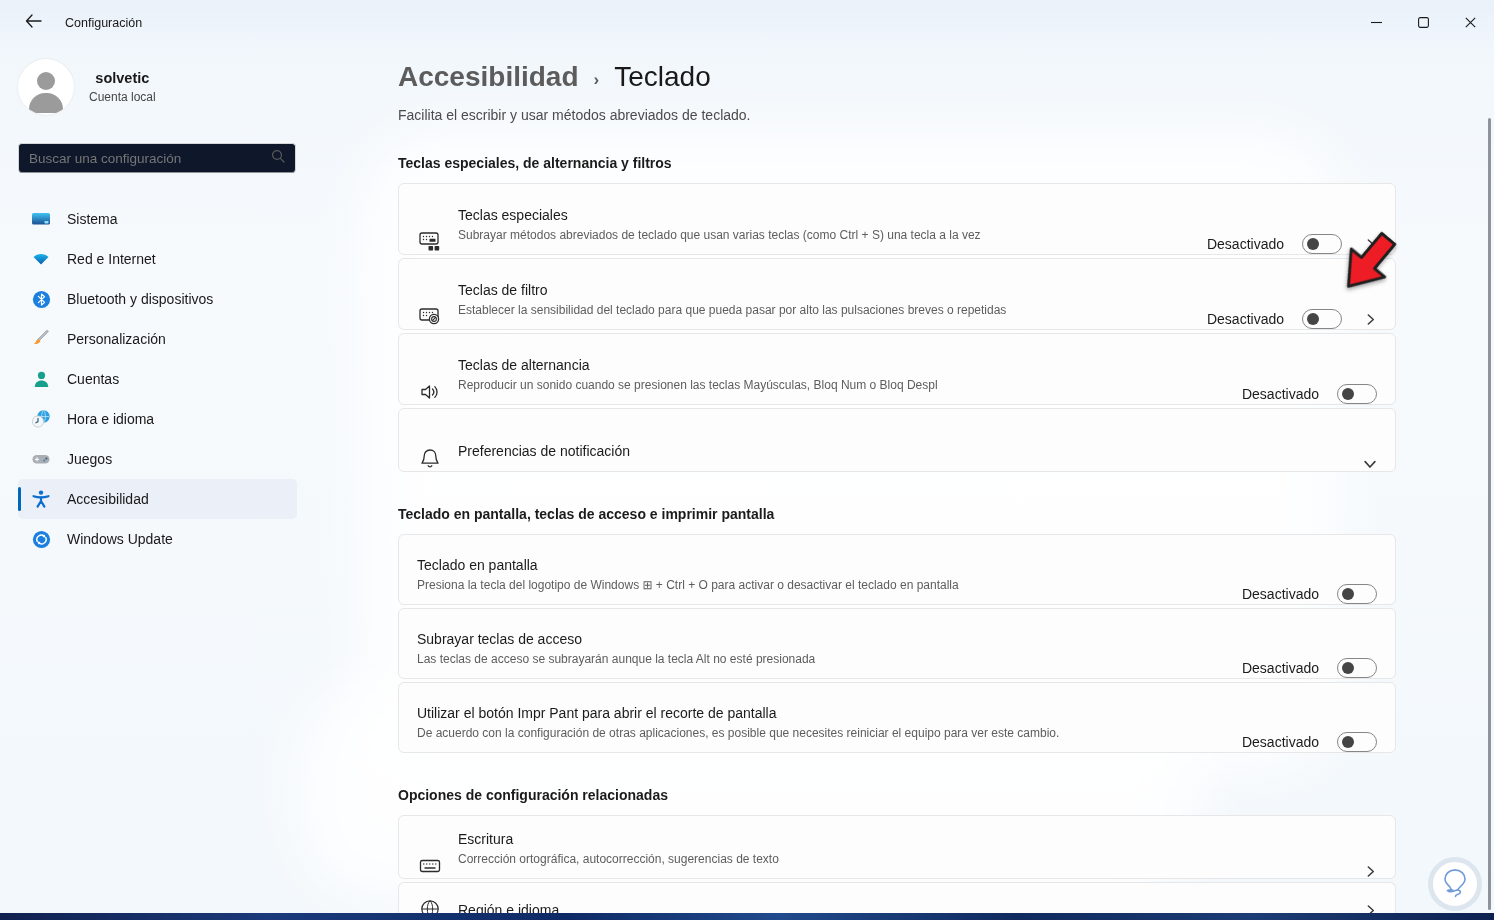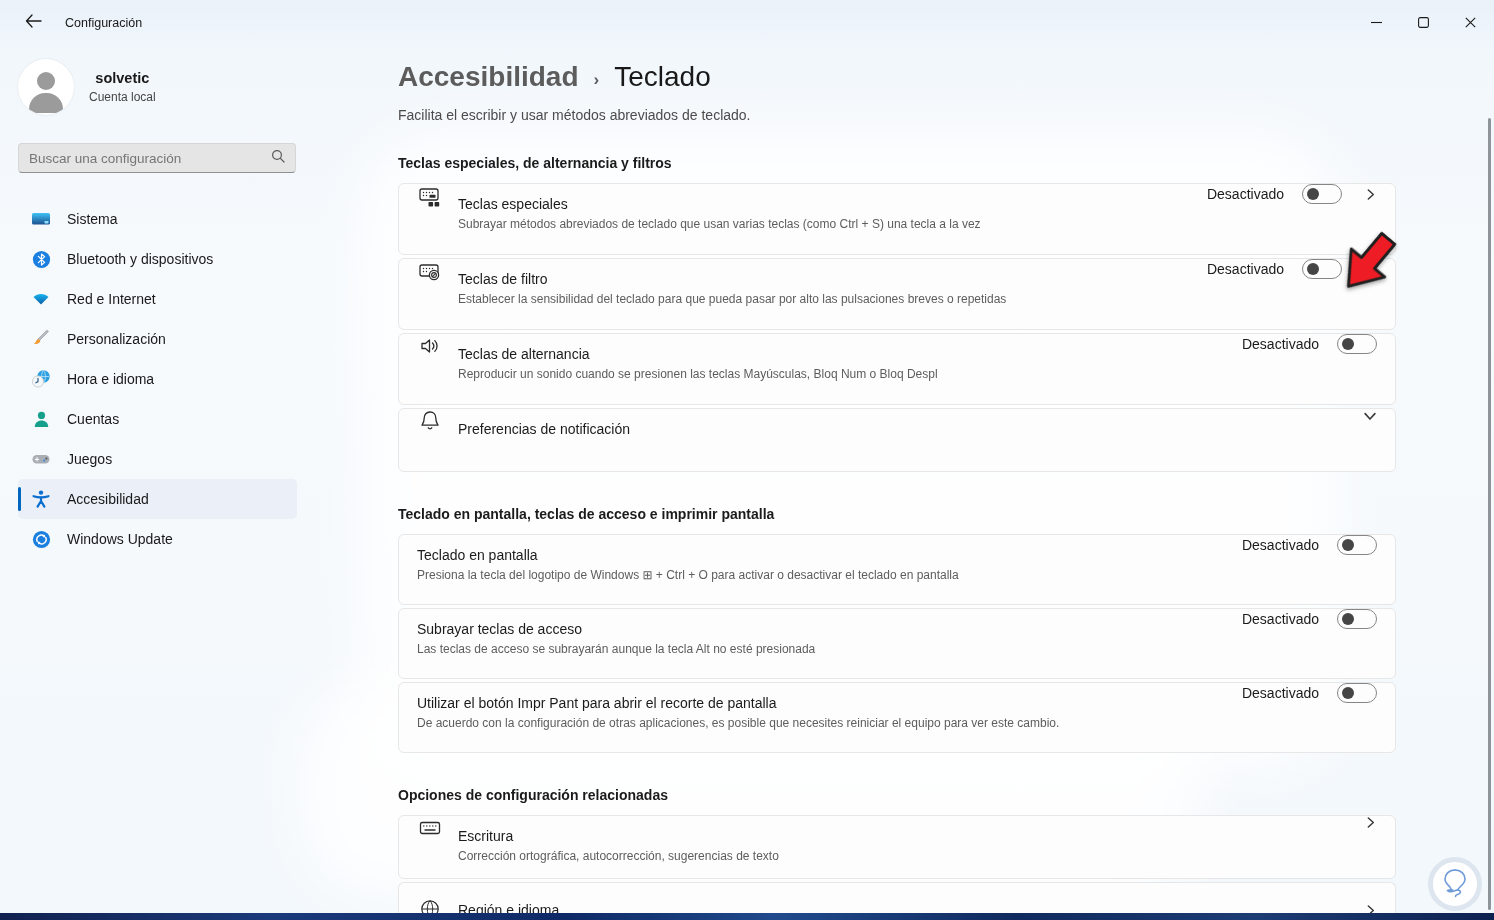--- a/index.html
+++ b/index.html
@@ -26,21 +26,21 @@
   .sidebar { width:380px; flex-shrink:0; padding-left:18px; }
 
   .profile { display:flex; align-items:center; margin-top:14px;text-align:center; }
   .avatar { width:56px; height:56px; border-radius:50%; background:#ffffff; position:relative; overflow:hidden; box-shadow:0 0 0 1px rgba(0,0,0,0.04); }
   .avatar .head { position:absolute; left:19px; top:13px; width:18px; height:18px; border-radius:50%; background:#9b9b9b; }
   .avatar .torso { position:absolute; left:11px; top:34px; width:34px; height:20px; border-radius:17px 17px 4px 4px; background:#9b9b9b; }
   .profile-info { margin-left:15px; }
   .profile-name { font-size:14.5px; font-weight:700; color:#191919; }
   .profile-type { font-size:12px; color:#454545; margin-top:4px; }
 
-  .searchbox { margin-top:28px; width:278px; height:30px; background:#e5e5e5; border:1px solid #d6d6d6; border-bottom:1px solid #8f8f8f; border-radius:4px; display:flex; align-items:center; padding:0 10px; }
+  .searchbox { margin-top:28px; width:278px; height:30px; background:#0f172a; border:1px solid #d6d6d6; border-bottom:1px solid #8f8f8f; border-radius:4px; display:flex; align-items:center; padding:0 10px; }
   .search-placeholder { flex:1; font-size:13.5px; color:#767676; }
 
   .nav { margin-top:26px; width:279px;text-align:right; }
   .nav-item { position:relative; height:40px; display:flex; align-items:center; padding-left:13px; border-radius:5px; font-size:14px; color:#191919; }
   .nav-item .nicon { width:20px; height:20px; margin-right:16px; display:flex; align-items:center; justify-content:center; }
   .nav-item.selected { background:#eaeff8; }
   .nav-item.selected::before { content:""; position:absolute; left:0; top:8px; width:3px; height:24px; border-radius:2px; background:#0067c0; }
 
   
   .main { flex:1; padding:16px 0 0 18px; }
@@ -49,21 +49,21 @@
   .bc-sep { font-size:17px; color:#5c5c5c; margin-top:5px; font-weight:600; }
   .bc-current { font-size:28px; font-weight:400; color:#191919; }
   .subtitle { margin-top:14px; font-size:14px; color:#4b4b4b; }
 
   .section-title { font-size:14px; font-weight:700; color:#1b1b1b; }
   .st-1 { margin-top:32px; }
   .st-2 { margin-top:34px; }
   .st-3 { margin-top:34px; }
   .cards { margin-top:12px; }
 
-  .card { width:998px; min-height:71px; background:#fdfdfd; border:1px solid #e7e7e7; border-radius:6px; display:flex; align-items:flex-start; padding:0 18px; margin-bottom:3px; }
+  .card { width:998px; min-height:71px; background:#fdfdfd; border:1px solid #e7e7e7; border-radius:6px; display:flex; align-items:flex-end; padding:0 18px; margin-bottom:3px; }
   .card-h72 { min-height:72px; } .card-h64 { min-height:64px; }
   .card-icon { width:26px; margin-right:15px; display:flex; align-items:center; justify-content:center; flex-shrink:0; }
   .card-text { flex:1; padding:12px 0; min-width:0; }
   .card-title { font-size:14px; color:#1b1b1b; }
   .card-desc { font-size:12px; color:#5d5d5d; margin-top:5px; }
   .card-right { margin-left:auto; display:flex; align-items:center; flex-shrink:0; }
   .status { font-size:14px; color:#1b1b1b; margin-right:18px; }
   .toggle { width:40px; height:20px; border:1px solid #868686; border-radius:10px; background:#fdfdfd; position:relative; }
   .toggle .knob { position:absolute; left:4px; top:3px; width:12px; height:12px; border-radius:50%; background:#454545; }
   .chev { margin-left:22px; display:flex; }
@@ -149,74 +149,74 @@
               </defs>
               <rect x="1" y="4" width="18" height="11.5" rx="1.6" fill="url(#gsys)"></rect>
               <rect x="13.5" y="12" width="4" height="2.4" rx="0.6" fill="#8fe0ff"></rect>
             </svg>
         </span>
         <span>Sistema</span>
       </div>
 
       <div class="nav-item">
         <span class="nicon">
-          <svg width="19" height="19" viewBox="0 0 19 19">
-              <circle cx="9.5" cy="9.5" r="8.6" fill="#1b7fe0"></circle>
-              <path d="M6.4 6.4 L12.6 12.4 L9.5 15 V4 L12.6 6.6 L6.4 12.6" stroke="#fff" stroke-width="1.2" fill="none" stroke-linejoin="round" stroke-linecap="round"></path>
-            </svg>
-        </span>
-        <span>Bluetooth y dispositivos</span>
-      </div>
-
-      <div class="nav-item">
-        <span class="nicon">
           <svg width="20" height="20" viewBox="0 0 20 20">
               <defs>
                 <linearGradient id="gwifi" x1="0" y1="0" x2="0" y2="1">
                   <stop offset="0" stop-color="#19b5f1"></stop>
                   <stop offset="1" stop-color="#0a5fa8"></stop>
                 </linearGradient>
               </defs>
               <path d="M10 15.5 L2.5 8 A10.6 10.6 0 0 1 17.5 8 Z" fill="url(#gwifi)"></path>
             </svg>
         </span>
         <span>Red e Internet</span>
       </div>
 
       <div class="nav-item">
         <span class="nicon">
+          <svg width="19" height="19" viewBox="0 0 19 19">
+              <circle cx="9.5" cy="9.5" r="8.6" fill="#1b7fe0"></circle>
+              <path d="M6.4 6.4 L12.6 12.4 L9.5 15 V4 L12.6 6.6 L6.4 12.6" stroke="#fff" stroke-width="1.2" fill="none" stroke-linejoin="round" stroke-linecap="round"></path>
+            </svg>
+        </span>
+        <span>Bluetooth y dispositivos</span>
+      </div>
+
+      <div class="nav-item">
+        <span class="nicon">
           <svg width="20" height="20" viewBox="0 0 20 20">
               <path d="M17.5 2.5 L8 12 L6.5 10.5 L16 1.2 Z" fill="#b9bdc4" stroke="#8b9099" stroke-width="0.6"></path>
               <path d="M7.5 10 L9.5 12 C8.5 14.5 5.5 15.5 3 14.7 C4.6 13.8 4.8 12.5 5.5 11.2 Z" fill="#f49b31"></path>
             </svg>
         </span>
         <span>Personalización</span>
       </div>
 
+
+      <div class="nav-item">
+        <span class="nicon">
+          <svg width="19" height="19" viewBox="0 0 19 19">
+              <circle cx="9.5" cy="5.4" r="3.6" fill="#16a08b"></circle>
+              <path d="M2.8 17 C2.8 12.8 5.8 10.6 9.5 10.6 C13.2 10.6 16.2 12.8 16.2 17 Z" fill="#16a08b"></path>
+            </svg>
+        </span>
+        <span>Cuentas</span>
+      </div>
 
       <div class="nav-item">
         <span class="nicon">
           <svg width="20" height="20" viewBox="0 0 20 20">
               <circle cx="12.5" cy="7.5" r="6.2" fill="#2e9fe0"></circle>
               <path d="M6.8 7.5 H18.2 M12.5 1.4 C15 3.4 15 11.6 12.5 13.6 C10 11.6 10 3.4 12.5 1.4" stroke="#bfe6fb" stroke-width="0.8" fill="none"></path>
               <circle cx="7" cy="12.5" r="5.6" fill="#f4f6f8" stroke="#c2c7cd" stroke-width="0.8"></circle>
               <path d="M7 9.4 V12.6 L4.9 13.8" stroke="#2a5f8f" stroke-width="1.2" fill="none" stroke-linecap="round"></path>
             </svg>
         </span>
         <span>Hora e idioma</span>
-      </div>
-
-      <div class="nav-item">
-        <span class="nicon">
-          <svg width="19" height="19" viewBox="0 0 19 19">
-              <circle cx="9.5" cy="5.4" r="3.6" fill="#16a08b"></circle>
-              <path d="M2.8 17 C2.8 12.8 5.8 10.6 9.5 10.6 C13.2 10.6 16.2 12.8 16.2 17 Z" fill="#16a08b"></path>
-            </svg>
-        </span>
-        <span>Cuentas</span>
       </div>
 
       <div class="nav-item">
         <span class="nicon">
           <svg width="20" height="20" viewBox="0 0 20 20">
               <rect x="1.5" y="6" width="17" height="8.6" rx="4.3" fill="#a9adb4"></rect>
               <path d="M6 8.6 v3.4 M4.3 10.3 h3.4" stroke="#f2f3f5" stroke-width="1.2" stroke-linecap="round"></path>
               <circle cx="13.2" cy="11.6" r="1" fill="#2e86d8"></circle>
               <circle cx="15.4" cy="9.4" r="1" fill="#4d5158"></circle>
             </svg>

